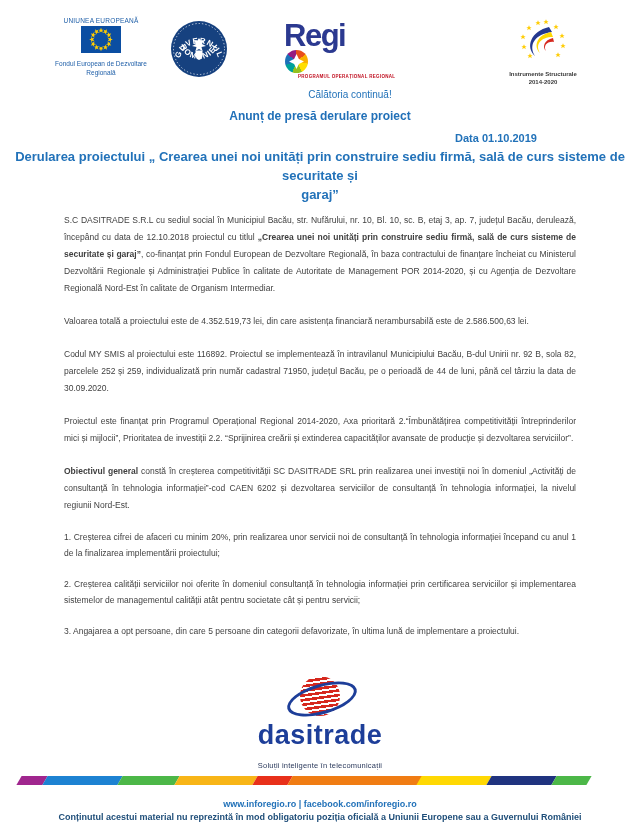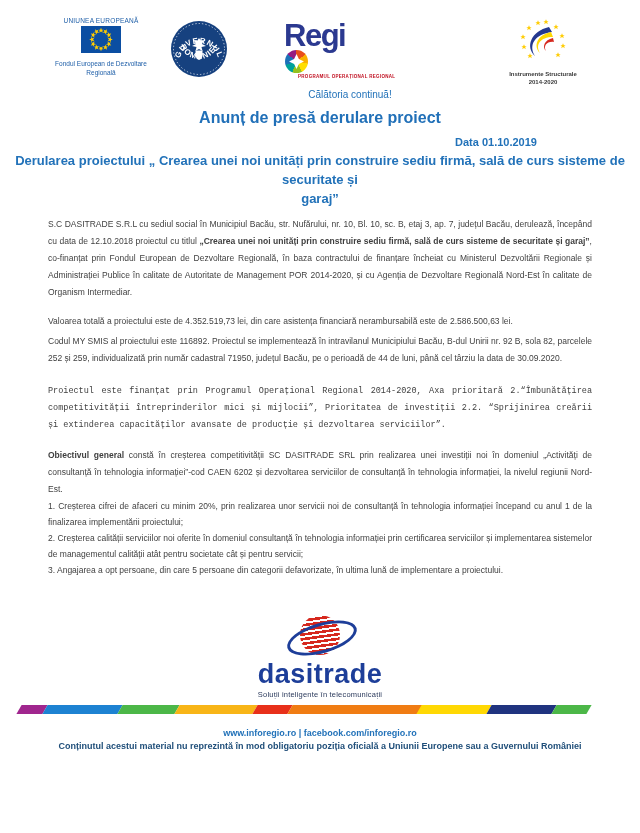--- a/index.html
+++ b/index.html
@@ -19,42 +19,42 @@
   .regio-word{font-weight:bold;color:#2b3990;font-size:31px;line-height:26px;letter-spacing:-1.5px;}
   .regio-o{width:23px;height:23px;border-radius:50%;margin-left:1px;margin-top:1px;position:relative;
     background:conic-gradient(#e94e1b 0 14%,#f9b000 14% 28%,#ffde00 28% 42%,#95c11f 42% 56%,#00a19a 56% 70%,#1d71b8 70% 86%,#951b81 86% 100%);}
   .regio-o::after{content:"";position:absolute;inset:4px;background:#fff;
     clip-path:polygon(50% 0,66% 34%,100% 50%,66% 66%,50% 100%,34% 66%,0 50%,34% 34%);}
   .regio-sub{font-size:4.5px;color:#c00d1e;font-weight:bold;letter-spacing:.3px;margin-top:1px;text-align:left;padding-left:14px;}
   .regio-tag{font-size:10px;color:#2272b9;margin-top:10px;}
   .is-block{margin-left:auto;width:104px;text-align:center;}
   .is-text{font-size:6px;color:#3a3a3a;font-weight:bold;line-height:1.4;margin-top:1px;}
   
-  .announce{margin-top:9px;text-align:center;font-size:16px;font-weight:bold;color:#2170b8;}
+  .announce{margin-top:9px;text-align:center;font-size:12px;font-weight:bold;color:#2170b8;}
   .date{margin-top:9px;padding-left:455px;font-size:11px;font-weight:bold;color:#2272b9;}
   .proj-title{margin-top:3px;text-align:center;font-size:13px;font-weight:bold;color:#2272b9;line-height:19px;}
   
   .body{margin:0 48px;text-align:justify;font-size:8.5px;line-height:17px;color:#3f3f3f;}
-  .body p{margin:0;}
+  .body p{margin:16px;}
   .p1{margin-top:8px !important;}
   .p2{margin-top:12px !important;}
   .p3{margin-top:3px !important;}
-  .p4{margin-top:16px !important;font-family:Liberation Mono, monospace;}
+  .p4{margin-top:16px !important;}
   .p5{margin-top:13px !important;}
   .p6{margin-top:14px !important;}
   .objectives p{line-height:15.5px;margin-top:1px !important;text-align:justify;}
   b.inline{color:#3f3f3f;}
   
   .company{margin-top:36px;text-align:center;}
   .dt-globe{position:relative;width:64px;height:44px;margin:0 auto;}
   .dt-sphere{position:absolute;left:12px;top:0;width:40px;height:40px;border-radius:50%;
     background:repeating-linear-gradient(172deg,#d6281e 0 2.6px,#ffffff 2.6px 4.6px);}
   .dt-ring{position:absolute;left:-2px;top:8px;width:66px;height:24px;border:3px solid #1d3e99;border-radius:50%;transform:rotate(-16deg);}
   .dt-word{font-size:27px;font-weight:bold;color:#1d3e99;letter-spacing:.5px;line-height:1;margin-top:2px;}
-  .dt-tag{font-size:7.5px;color:#2b3a5c;margin-top:2px;letter-spacing:.2px;}
+  .dt-tag{font-size:7.5px;color:#2b3a5c;margin-top:12px;letter-spacing:.2px;}
   .contact{margin-top:8px;text-align:center;font-size:9px;color:#1f5c99;line-height:11.5px;}
   
   .investim{margin-top:22px;text-align:center;font-size:8.5px;color:#2272b9;line-height:12px;}
   .stripe{display:flex;height:9px;width:570px;margin:6px 0 0 19px;}
   .stripe-seg{transform:skewX(-30deg);}
   .links{margin-top:14px;text-align:center;font-size:9px;font-weight:bold;color:#2272b9;}
   .disclaimer{margin-top:3px;text-align:center;font-size:9px;font-weight:bold;color:#1f4e79;}
 </style>
 </head>
 <body>

